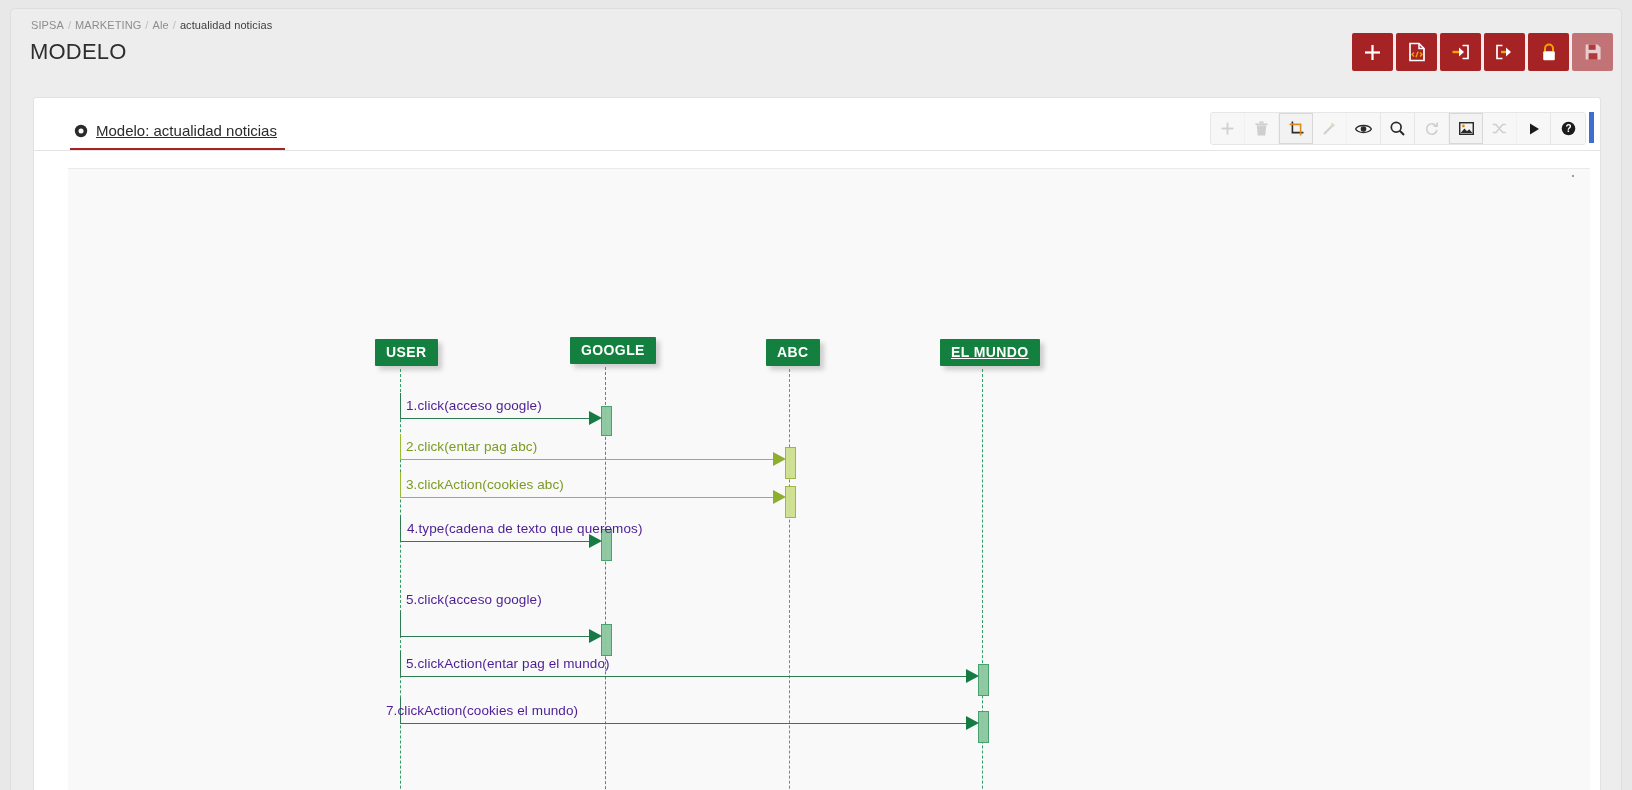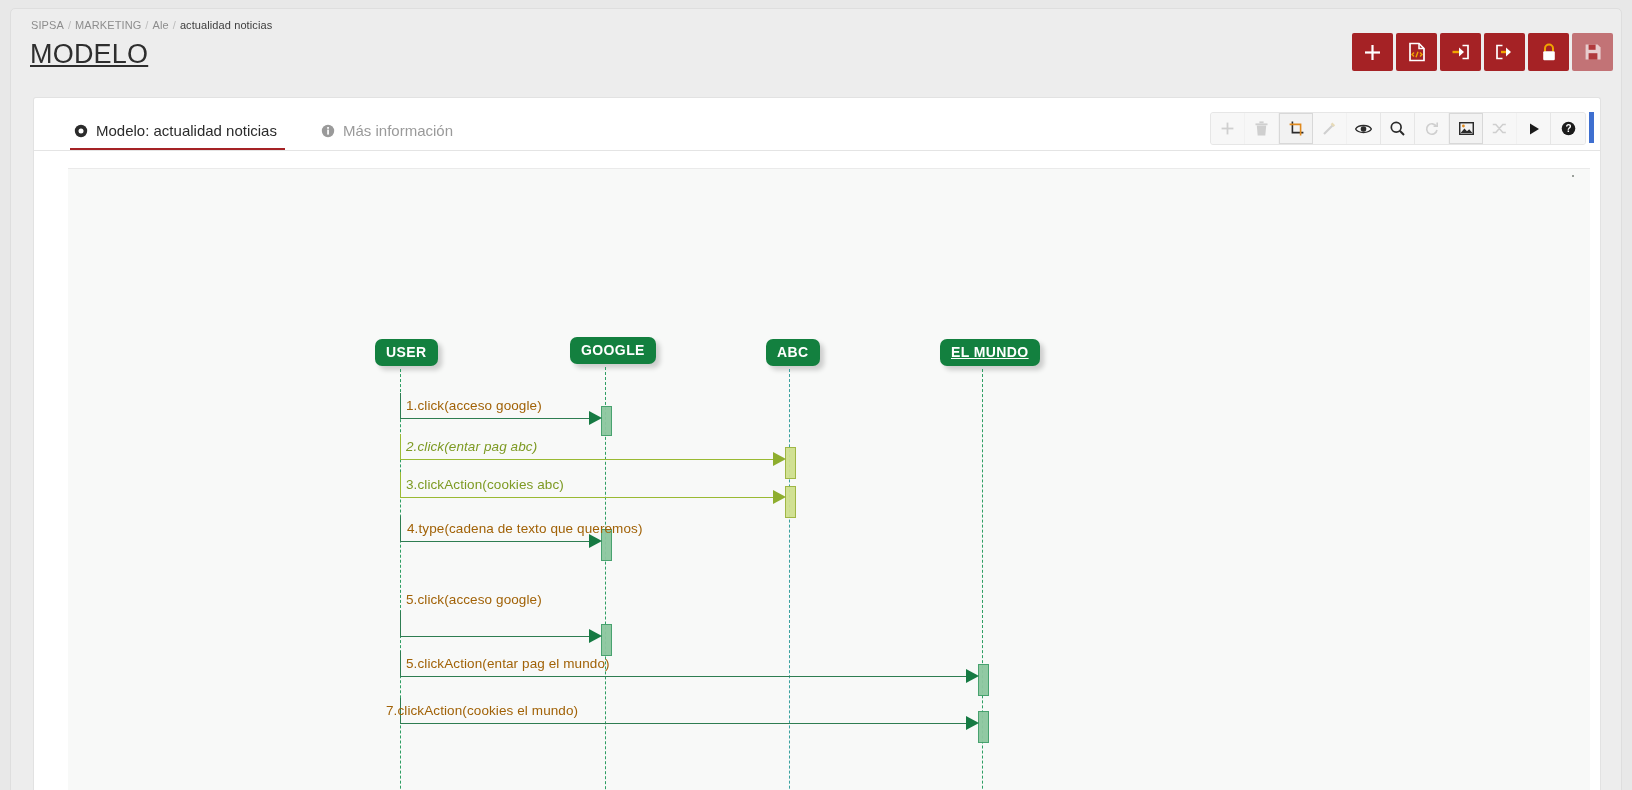--- a/index.html
+++ b/index.html
@@ -30,25 +30,24 @@
     letter-spacing: .1px;
   }
   .breadcrumb .crumb { color: #8d8d8d; }
   .breadcrumb .crumb.last { color: #3d3d3d; }
   .breadcrumb .sep { color: #bdbdbd; padding: 0 4px; }
 
   
   .page-title {
     position: absolute;
     left: 19px; top: 30px;
-    font-size: 27px;
+    font-size: 22px;
     font-weight: 400;
     color: #2e2e2e;
     letter-spacing: .2px;
-    text-decoration: underline;
   }
 
   
   .red-toolbar {
     position: absolute;
     right: 8px; top: 24px;
     display: flex;
     gap: 3px;
   }
   .red-btn {
@@ -86,21 +85,21 @@
     display: flex; align-items: center;
     gap: 8px;
     padding: 6px 18px 11px 4px;
     margin-right: 22px;
     font-size: 15px;
     color: #9a9a9a;
     cursor: pointer;
     position: relative;
     white-space: nowrap;
   }
-  .tab.active { color: #2b2b2b; }
+  .tab.active { color: #2b2b2b; text-decoration: underline; }
   .tab.active::after {
     content: "";
     position: absolute;
     left: 0; right: 10px; bottom: 0;
     height: 2px;
     background: #a52225;
   }
   .tab .tico { display: flex; align-items: center; }
 
   .tabs-rule {
@@ -155,21 +154,21 @@
 
   
   .actor-box {
     position: absolute;
     background: #13803f;
     color: #ffffff;
     font-size: 14px;
     font-weight: 600;
     letter-spacing: .4px;
     padding: 6px 11px 7px 11px;
-    border-radius: 7px;
+    border-radius: 1px;
     box-shadow: 4px 4px 5px rgba(0,0,0,.18);
     white-space: nowrap;
     line-height: 1;
   }
   .lifeline {
     position: absolute;
     width: 0;
     border-left: 1.6px dashed #2e9e63;
   }
   .lifeline.teal { border-left-color: #3aa2a0; }
@@ -198,21 +197,21 @@
     width: 0; height: 0;
     border-top: 7px solid transparent;
     border-bottom: 7px solid transparent;
     border-left: 13px solid #167a43;
   }
   .msg-head.olive { border-left-color: #8eae2e; }
 
   .msg-label {
     position: absolute;
     font-size: 13.5px;
-    color: #a16207;
+    color: #4c1d95;
     white-space: nowrap;
     letter-spacing: .1px;
   }
   .msg-label.olive { color: #7d9a23; }
 
   .stub {
     position: absolute;
     width: 0;
     border-left: 1.4px solid #2e7d52;
   }
@@ -277,30 +276,20 @@
     <div class="tabs">
       <div class="tab active">
         <span class="tico">
           <svg width="14" height="14" viewBox="0 0 14 14">
             <circle cx="7" cy="7" r="6.2" fill="#2b2b2b"></circle>
             <circle cx="7" cy="7" r="2.5" fill="#ffffff"></circle>
           </svg>
         </span>
         <span>Modelo: actualidad noticias</span>
       </div>
-      <div class="tab">
-        <span class="tico">
-          <svg width="14" height="14" viewBox="0 0 14 14">
-            <circle cx="7" cy="7" r="6.2" fill="#9a9a9a"></circle>
-            <rect x="6.2" y="5.6" width="1.7" height="5" fill="#fff"></rect>
-            <rect x="6.2" y="3" width="1.7" height="1.8" fill="#fff"></rect>
-          </svg>
-        </span>
-        <span>Más información</span>
-      </div>
     </div>
     <div class="tabs-rule"></div>
 
     <div class="canvas-toolbar">
       <div class="ctb dim">
         <svg width="13" height="13" viewBox="0 0 13 13">
           <rect x="5.6" y="0.6" width="1.8" height="11.8" fill="#7d7d7d"></rect>
           <rect x="0.6" y="5.6" width="11.8" height="1.8" fill="#7d7d7d"></rect>
         </svg>
       </div>
@@ -397,21 +386,21 @@
       <div class="activation" style="left:910px; top:542px; height:32px;"></div>
 
       <div class="stub" style="left:332px; top:224px; height:26px;"></div>
       <div class="msg-line" style="left:332px; top:249px; width:192px;"></div>
       <div class="msg-head" style="left:521px; top:242px;"></div>
       <div class="msg-label" style="left:338px; top:229px;">1.click(acceso google)</div>
 
       <div class="stub olive" style="left:332px; top:265px; height:26px;"></div>
       <div class="msg-line olive" style="left:332px; top:290px; width:375px;"></div>
       <div class="msg-head olive" style="left:705px; top:283px;"></div>
-      <div class="msg-label olive" style="left:338px; top:270px;font-style:italic;">2.click(entar pag abc)</div>
+      <div class="msg-label olive" style="left:338px; top:270px;">2.click(entar pag abc)</div>
 
       <div class="stub olive" style="left:332px; top:303px; height:26px;"></div>
       <div class="msg-line olive" style="left:332px; top:328px; width:375px;"></div>
       <div class="msg-head olive" style="left:705px; top:321px;"></div>
       <div class="msg-label olive" style="left:338px; top:308px;">3.clickAction(cookies abc)</div>
 
       <div class="stub" style="left:332px; top:347px; height:26px;"></div>
       <div class="msg-line" style="left:332px; top:372px; width:192px;"></div>
       <div class="msg-head" style="left:521px; top:365px;"></div>
       <div class="msg-label" style="left:339px; top:352px;">4.type(cadena de texto que queremos)</div>

